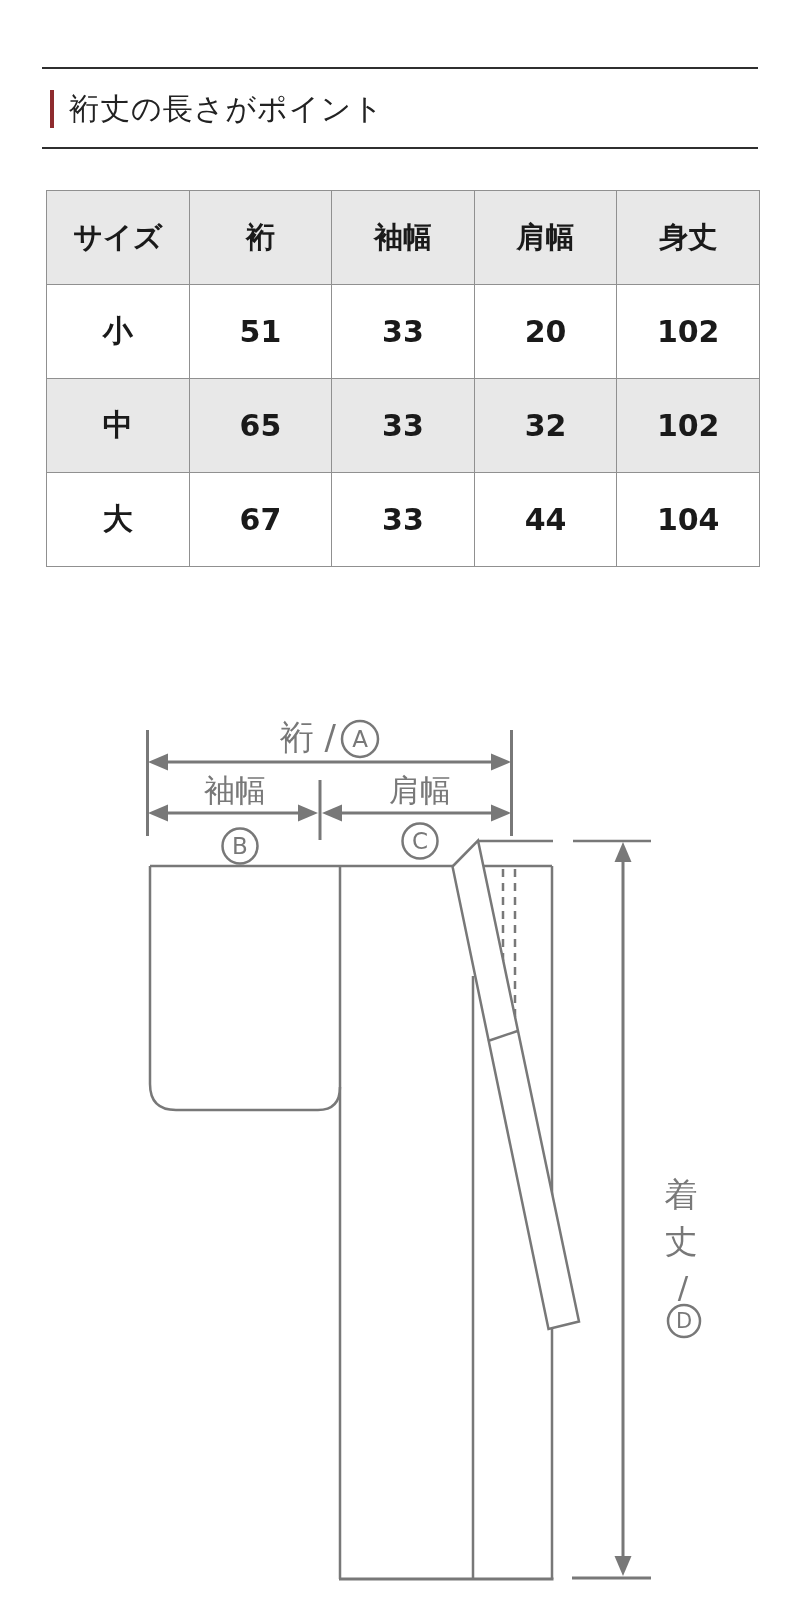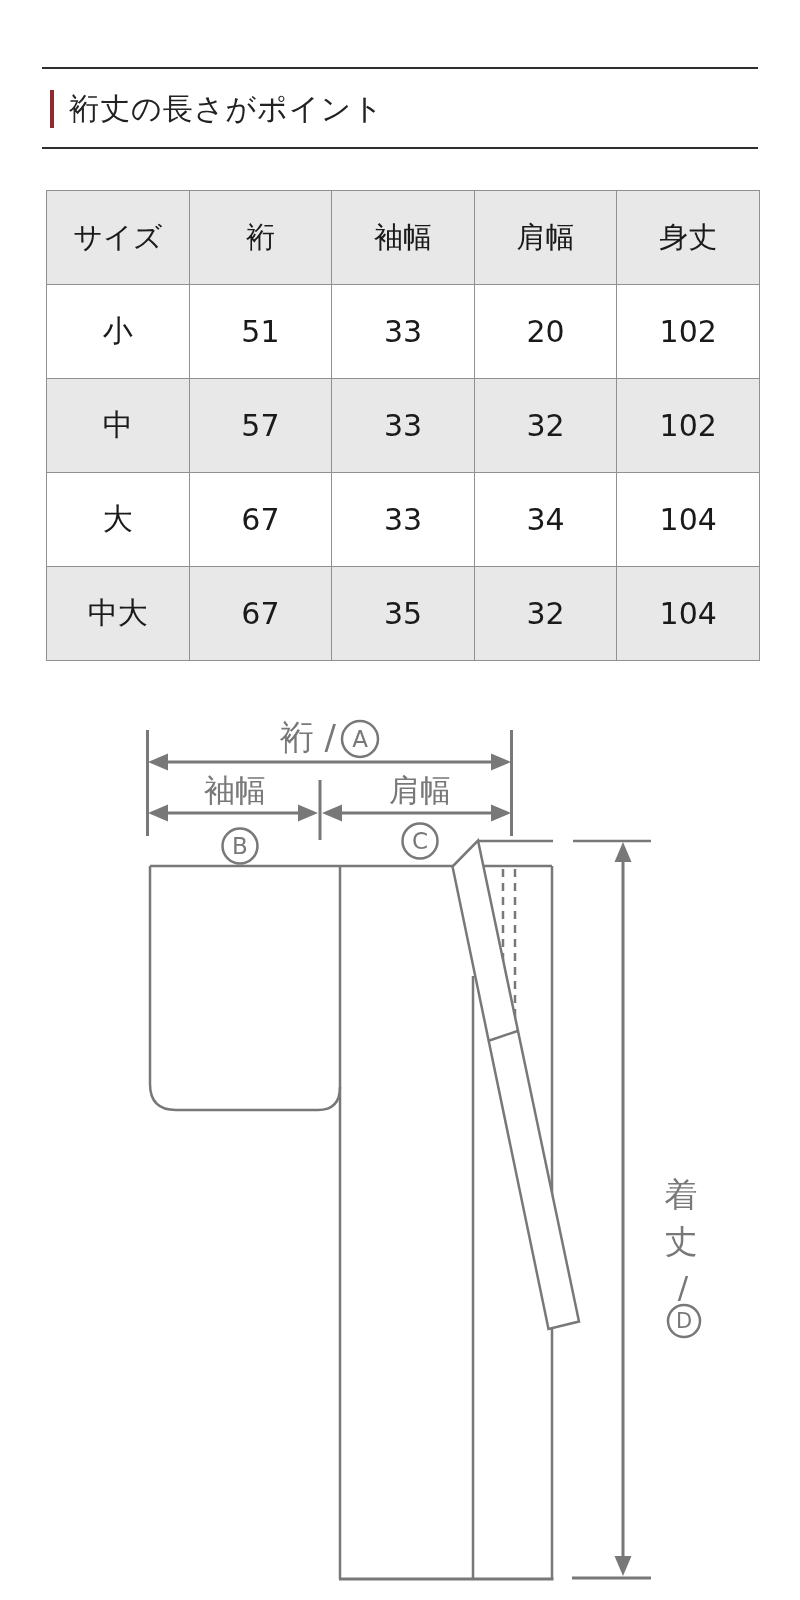--- a/index.html
+++ b/index.html
@@ -51,21 +51,21 @@
     width: 714px;
     border-collapse: collapse;
     table-layout: fixed;
   }
   .size-table th, .size-table td {
     border: 1.5px solid #909090;
     height: 94px;
     text-align: center;
     vertical-align: middle;
     color: #1a1a1a;
-    font-weight: normal;
+    font-weight: bold;
   }
   .size-table th { background: #e8e8e8; font-size: 29px; }
   .size-table td { font-size: 30px; background: #ffffff; }
   .size-table tr.alt td { background: #e8e8e8; }
   .diagram-svg {
     position: absolute;
     left: 0;
     top: 680px;
     width: 800px;
     height: 920px;
@@ -104,37 +104,30 @@
     <tbody>
       <tr>
         <td>小</td>
         <td>51</td>
         <td>33</td>
         <td>20</td>
         <td>102</td>
       </tr>
       <tr class="alt">
         <td>中</td>
-        <td>57</td>
+        <td>65</td>
         <td>33</td>
         <td>32</td>
         <td>102</td>
       </tr>
       <tr>
         <td>大</td>
         <td>67</td>
         <td>33</td>
-        <td>34</td>
-        <td>104</td>
-      </tr>
-      <tr class="alt">
-        <td>中大</td>
-        <td>67</td>
-        <td>35</td>
-        <td>32</td>
+        <td>44</td>
         <td>104</td>
       </tr>
     </tbody>
   </table>
 
   <svg class="diagram-svg" viewBox="0 680 800 920">
 
     <g>
       <text class="dg-text" x="336" y="749" font-size="34" text-anchor="end">裄 /</text>
       <circle class="dg-line" cx="360" cy="739" r="18" stroke-width="2.5"></circle>

